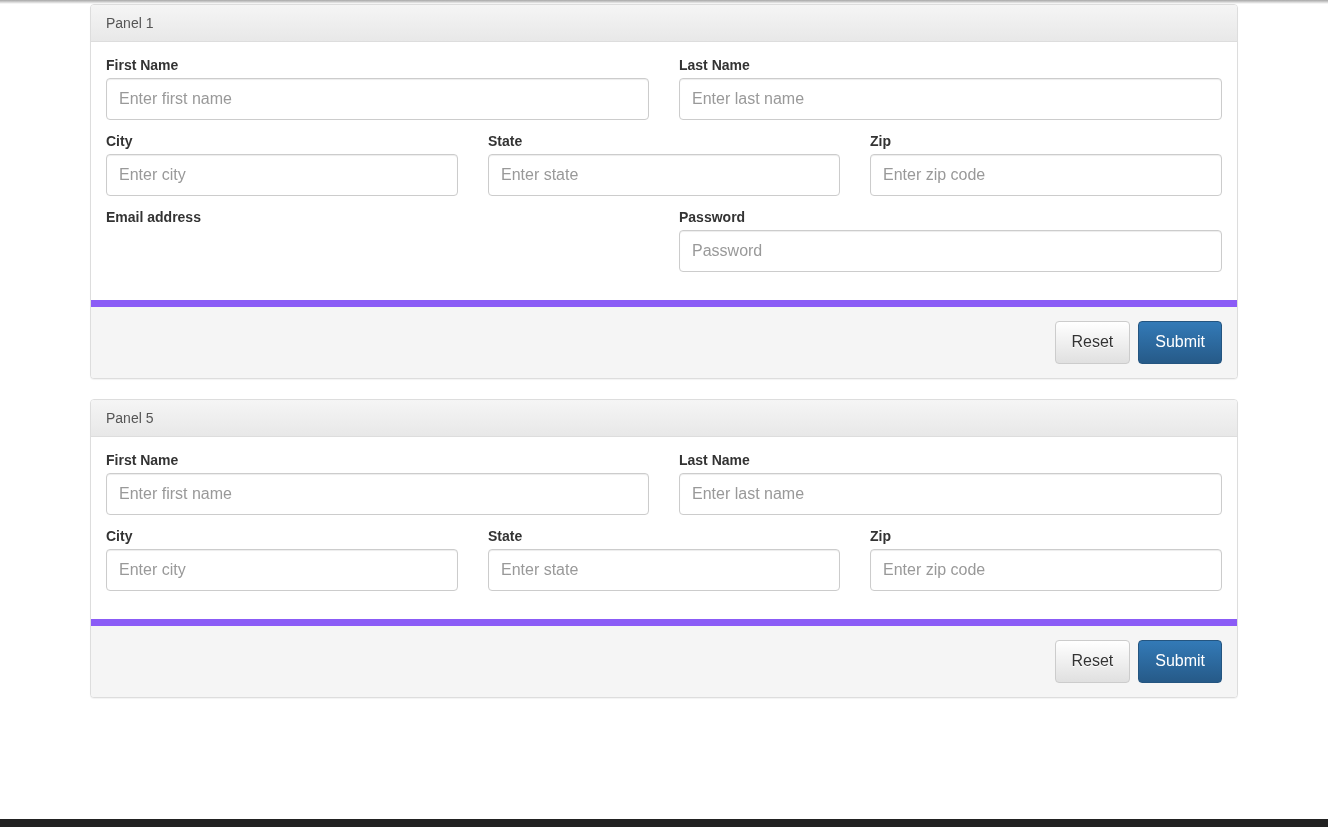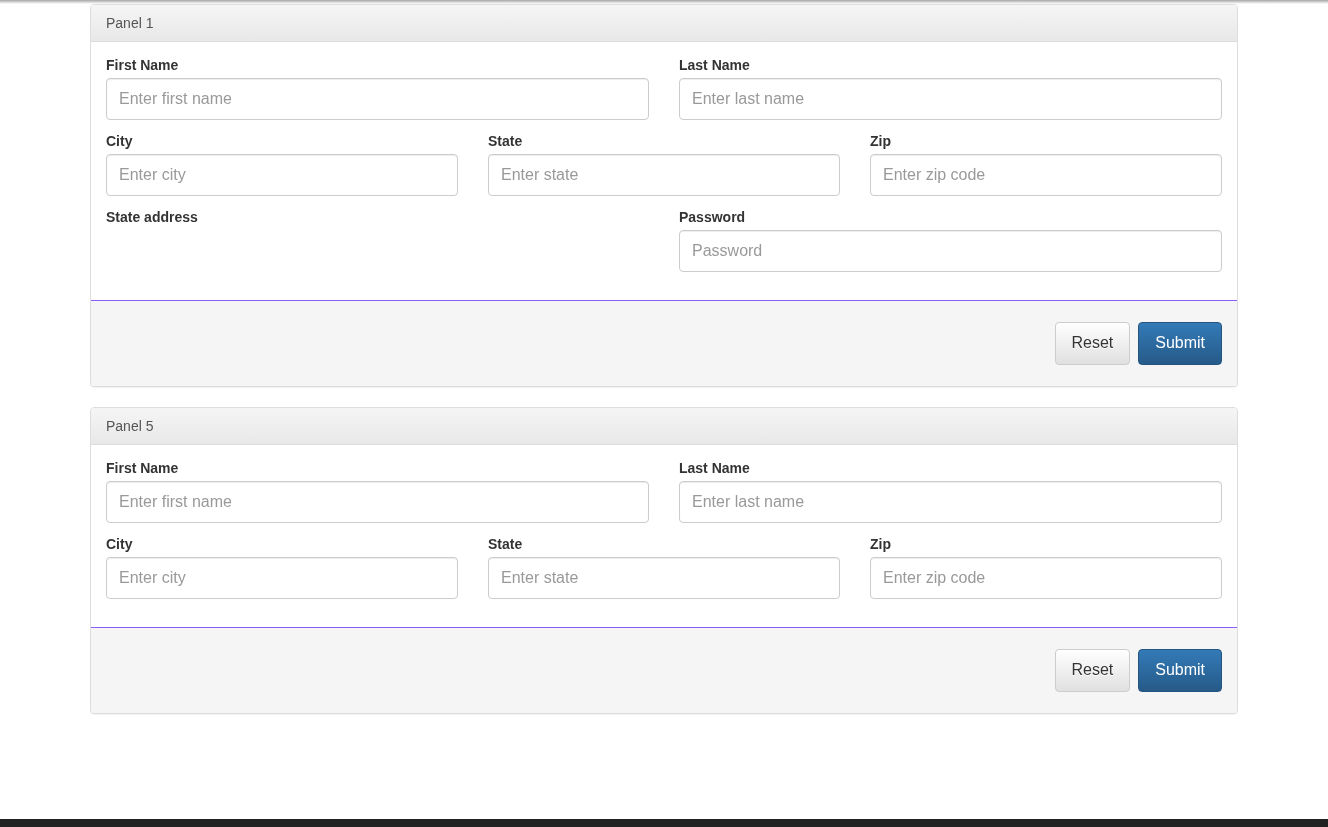--- a/index.html
+++ b/index.html
@@ -31,23 +31,23 @@
   .panel-title {
     margin: 0;
     font-size: 14px;
     font-weight: 500;
     color: #555;
   }
   .panel-body {
     padding: 15px;
   }
   .panel-footer {
-    padding: 21px 15px;
+    padding: 14px 15px;
     background: #f5f5f5;
-    border-top: 1px solid #8b5cf6;
+    border-top: 7px solid #8b5cf6;
     border-bottom-left-radius: 3px;
     border-bottom-right-radius: 3px;
     text-align: right;
   }
   .row {
     display: flex;
     flex-wrap: wrap;
     margin-left: -15px;
     margin-right: -15px;
   }
@@ -144,21 +144,21 @@
           <input type="text" class="form-control" placeholder="Enter state" style="">
         </div>
         <div class="col-4 form-group">
           <label>Zip</label>
           <input type="text" class="form-control" placeholder="Enter zip code" style="">
         </div>
       </div>
 
       <div class="row">
         <div class="col-6 form-group">
-          <label>State address</label>
+          <label>Email address</label>
         </div>
         <div class="col-6 form-group">
           <label>Password</label>
           <input type="password" class="form-control" placeholder="Password" style="">
         </div>
       </div>
 
     </div>
     <div class="panel-footer">
       <button type="button" class="btn btn-default">Reset</button>

